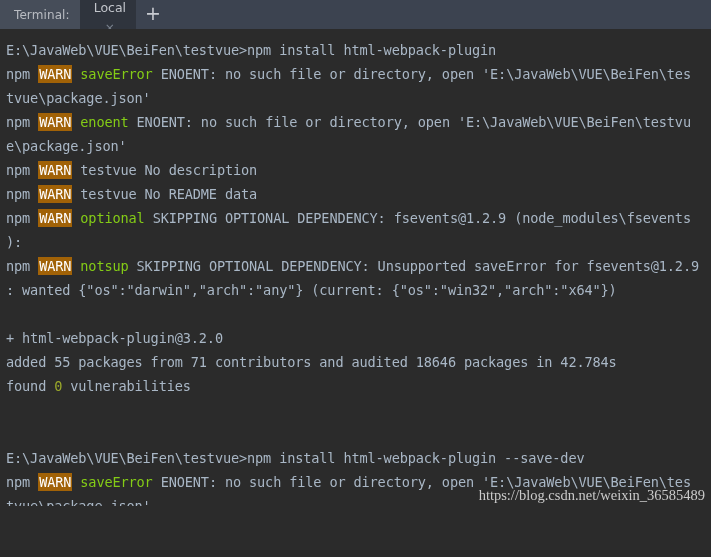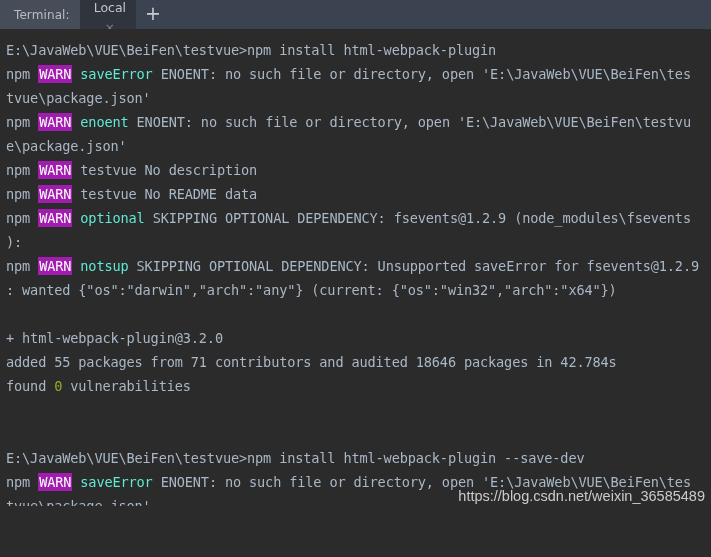--- a/index.html
+++ b/index.html
@@ -77,33 +77,33 @@
     height: 24px;
     line-height: 24px;
     font-size: 13.6px;
     color: #a9b7c6;
     white-space: pre;
     letter-spacing: -0.15px;
   }
 
   .c-default { color: #a9b7c6; }
   .c-warn-badge {
-    background: #a21caf;
+    background: #a16207;
     color: #ffffff;
     padding: 1px 1px;
   }
-  .c-magenta { color: #5eead4; }
+  .c-magenta { color: #84cc16; }
   .c-green   { color: #9aa82a; }
 
   
   #watermark {
     position: absolute;
     right: 6px;
     bottom: 2px;
-    font-family: Liberation Sans, sans-serif;
+    font-family: Liberation Serif, serif;
     font-size: 14.5px;
     color: #d8d8d8;
     opacity: .92;
     white-space: pre;
     pointer-events: none;
   }
 </style>
 </head>
 <body>
 

